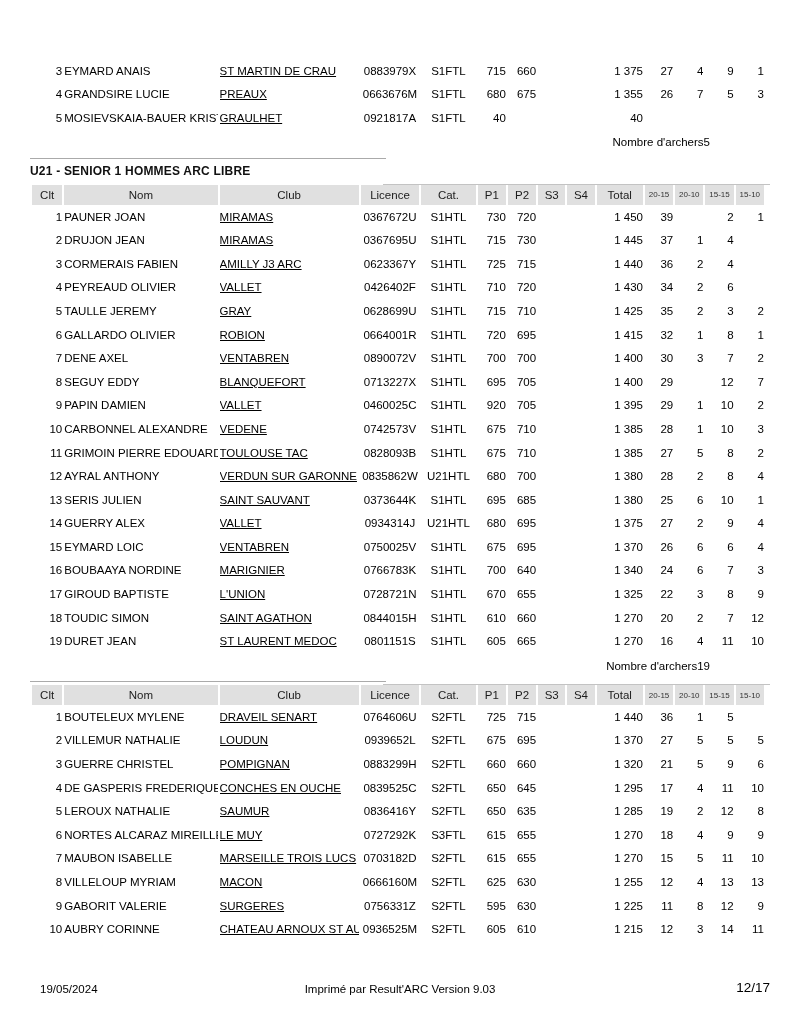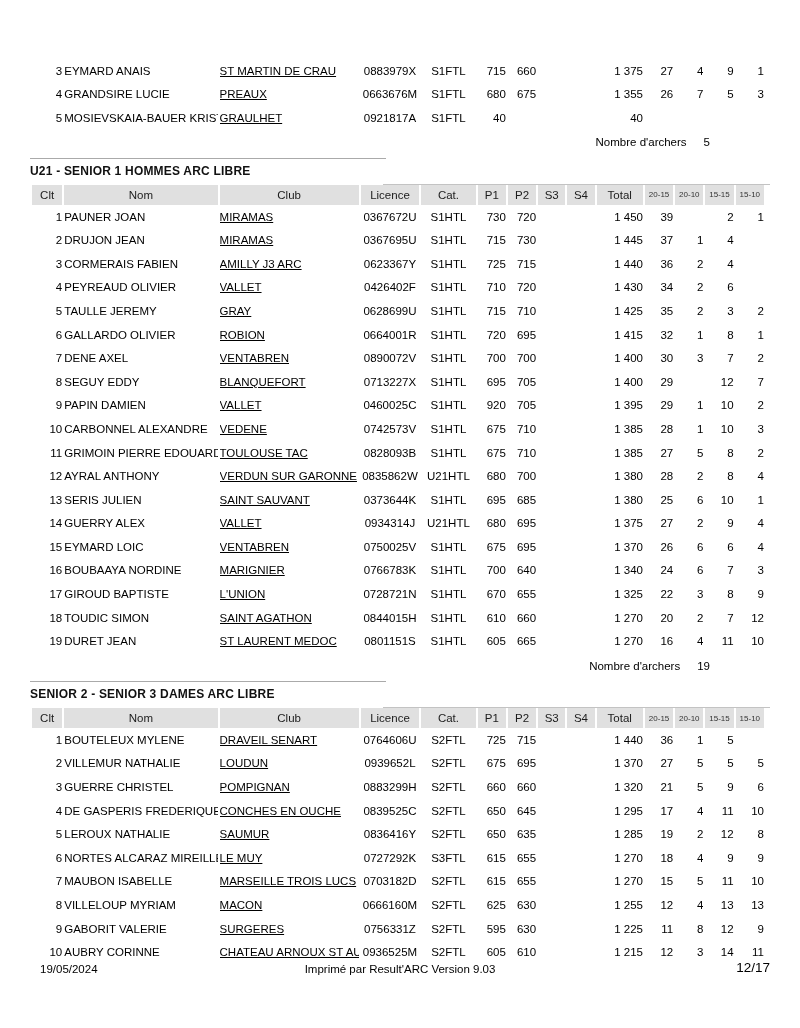--- a/index.html
+++ b/index.html
@@ -82,28 +82,27 @@
   td.pad-num  { padding-right: 3px; }
   td.pad-tie  { padding-right: 7px; }
   .count-line {
     display: flex;
     justify-content: flex-end;
     align-items: center;
     height: 23px;
     padding-right: 60px;
     font-size: 11.5px;
     color: #000;
-    gap: 17px;
     margin-top: 1px;
   }
   .footer {
     position: absolute;
     left: 30px;
     right: 30px;
-    top: 960px;
+    top: 980px;
     height: 22px;
     font-size: 11.5px;
   }
   .footer .date { position: absolute; left: 10px; top: 3px; }
   .footer .printed { position: absolute; left: 0; right: 0; top: 3px; text-align: center; }
   .footer .pagenum { position: absolute; right: 0; top: 0; font-size: 13.5px; }
 </style>
 </head>
 <body>
 
@@ -525,21 +524,20 @@
               <td class="a-r pad-tie">11</td>
               <td class="a-r pad-tie">10</td>
             </tr>
           </tbody>
         </table>
         <div class="count-line">
           <span>Nombre d'archers</span>
           <span>19</span>
         </div>
         <div class="divider"></div>
-        <div class="section-title">SENIOR 2 - SENIOR 3 DAMES ARC LIBRE</div>
         <div class="header-rule"></div>
         <table class="results">
           <colgroup>
             <col style="width: 30px;">
             <col style="width: 152px;">
             <col style="width: 138px;">
             <col style="width: 58px;">
             <col style="width: 54px;">
             <col style="width: 28px;">
             <col style="width: 28px;">

